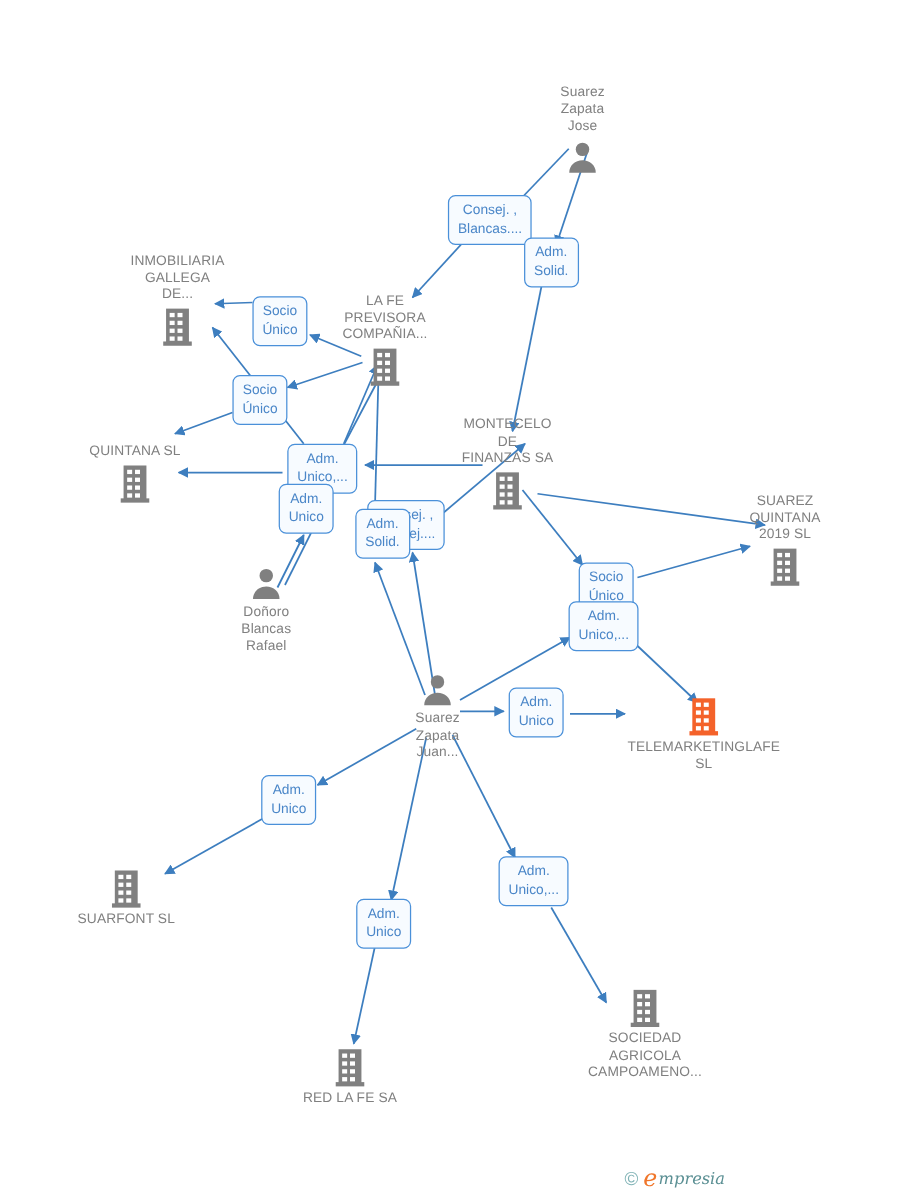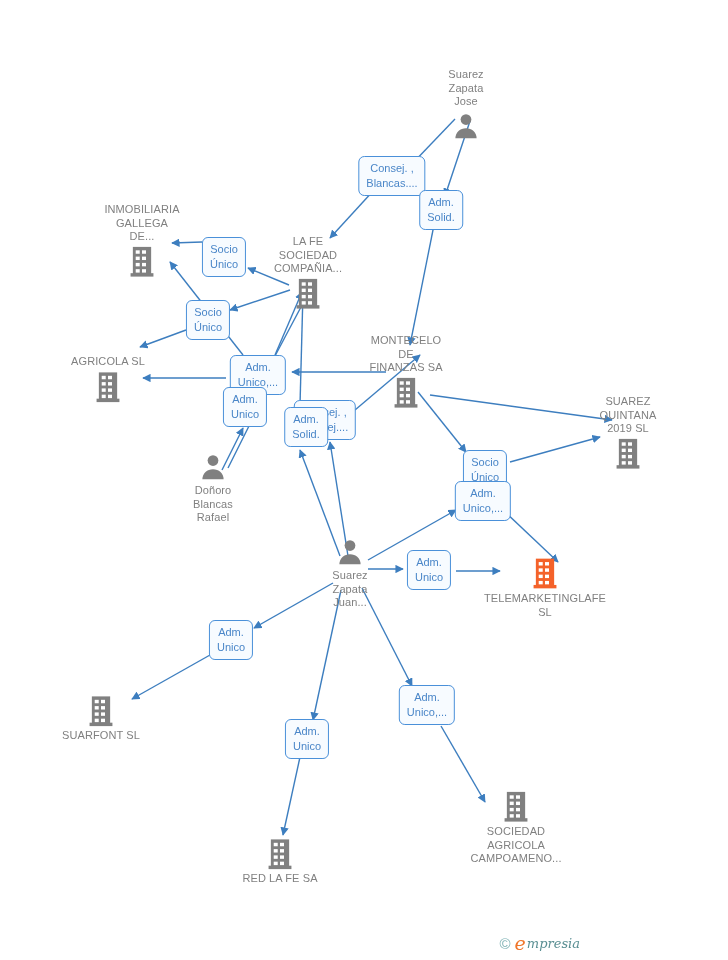--- a/index.html
+++ b/index.html
@@ -158,21 +158,21 @@
             <rect x="12" y="15" width="3.5" height="3"></rect>
             <rect x="6.5" y="20.5" width="3.5" height="3"></rect>
             <rect x="12" y="20.5" width="3.5" height="3"></rect>
           </g>
         </svg>
     </span>
   </div>
 
   <div class="node" style="left:308px;top:272px;">
     <span class="lbl above">LA FE
-SOCIEDAD
+PREVISORA
 COMPAÑIA...</span>
     <span class="ico">
       <svg width="28" height="32" viewBox="0 0 24 28">
           <rect x="4" y="1" width="16" height="24" fill="#808080"></rect>
           <rect x="2" y="24" width="20" height="3" fill="#808080"></rect>
           <g fill="#ffffff">
             <rect x="6.5" y="4" width="3.5" height="3"></rect>
             <rect x="12" y="4" width="3.5" height="3"></rect>
             <rect x="6.5" y="9.5" width="3.5" height="3"></rect>
             <rect x="12" y="9.5" width="3.5" height="3"></rect>
@@ -201,21 +201,21 @@
             <rect x="6.5" y="15" width="3.5" height="3"></rect>
             <rect x="12" y="15" width="3.5" height="3"></rect>
             <rect x="6.5" y="20.5" width="3.5" height="3"></rect>
             <rect x="12" y="20.5" width="3.5" height="3"></rect>
           </g>
         </svg>
     </span>
   </div>
 
   <div class="node" style="left:108px;top:379px;">
-    <span class="lbl above">AGRICOLA  SL</span>
+    <span class="lbl above">QUINTANA  SL</span>
     <span class="ico">
       <svg width="28" height="32" viewBox="0 0 24 28">
           <rect x="4" y="1" width="16" height="24" fill="#808080"></rect>
           <rect x="2" y="24" width="20" height="3" fill="#808080"></rect>
           <g fill="#ffffff">
             <rect x="6.5" y="4" width="3.5" height="3"></rect>
             <rect x="12" y="4" width="3.5" height="3"></rect>
             <rect x="6.5" y="9.5" width="3.5" height="3"></rect>
             <rect x="12" y="9.5" width="3.5" height="3"></rect>
             <rect x="6.5" y="15" width="3.5" height="3"></rect>
@@ -266,21 +266,21 @@
       <svg width="30" height="30" viewBox="0 0 24 24">
           <circle cx="12" cy="7" r="4.3" fill="#808080"></circle>
           <path d="M3.5 22c0-4.7 3.8-8 8.5-8s8.5 3.3 8.5 8z" fill="#808080"></path>
         </svg>
     </span>
     <span class="lbl">Suarez
 Zapata
 Juan...</span>
   </div>
 
-  <div class="node highlight" style="left:545px;top:588px;width:160px;">
+  <div class="node highlight" style="left:563px;top:588px;width:160px;">
     <span class="ico">
       <svg width="28" height="32" viewBox="0 0 24 28">
           <rect x="4" y="1" width="16" height="24" fill="#f4622a"></rect>
           <rect x="2" y="24" width="20" height="3" fill="#f4622a"></rect>
           <g fill="#ffffff">
             <rect x="6.5" y="4" width="3.5" height="3"></rect>
             <rect x="12" y="4" width="3.5" height="3"></rect>
             <rect x="6.5" y="9.5" width="3.5" height="3"></rect>
             <rect x="12" y="9.5" width="3.5" height="3"></rect>
             <rect x="6.5" y="15" width="3.5" height="3"></rect>

